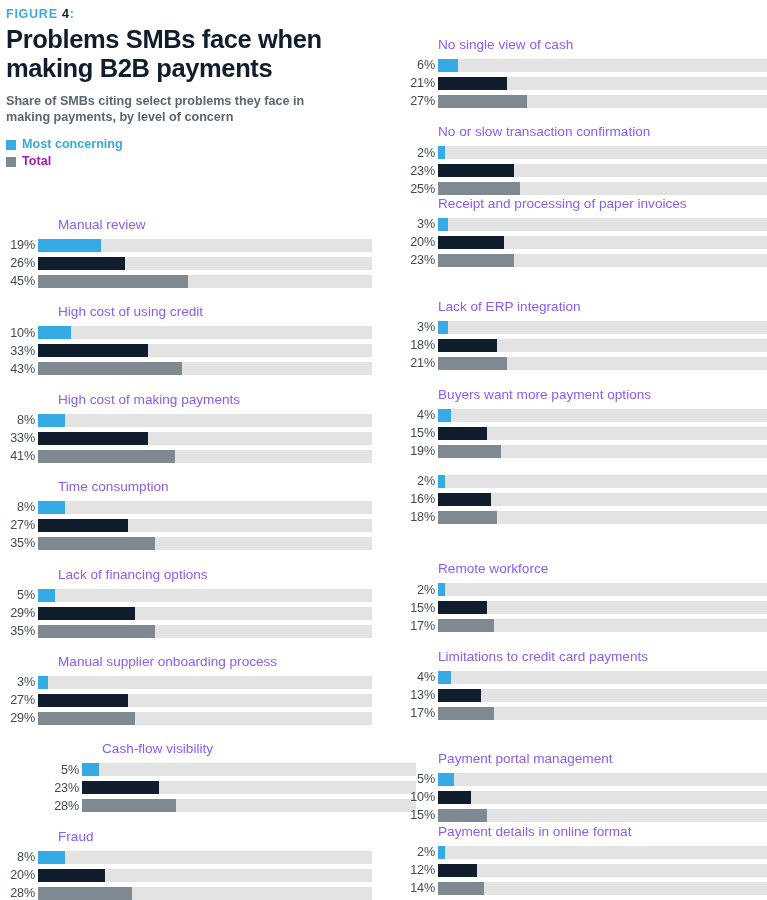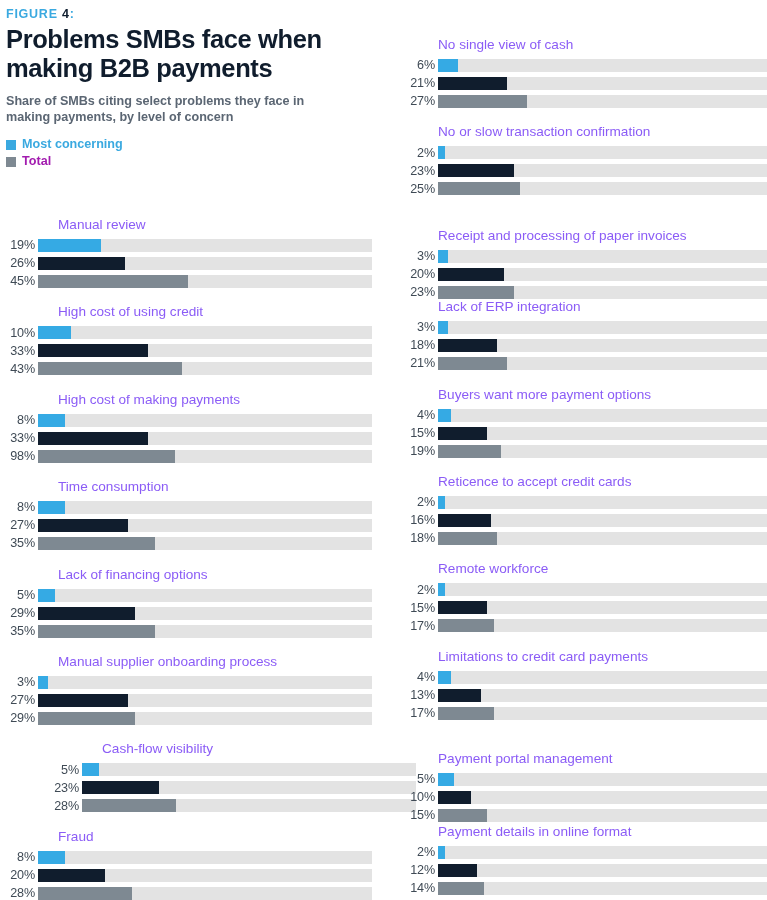--- a/index.html
+++ b/index.html
@@ -218,21 +218,21 @@
             <div class="bar-fill" style="width: 8%;"></div>
           </div>
         </div>
         <div class="bar-row series-conc">
           <span class="bar-label">33%</span>
           <div class="bar-track">
             <div class="bar-fill" style="width: 33%;"></div>
           </div>
         </div>
         <div class="bar-row series-total">
-          <span class="bar-label">98%</span>
+          <span class="bar-label">41%</span>
           <div class="bar-track">
             <div class="bar-fill" style="width: 41%;"></div>
           </div>
         </div>
       </div>
       <div class="group" style="top: 480.2px;">
         <div class="group-title">Time consumption</div>
         <div class="bar-row series-most">
           <span class="bar-label">8%</span>
           <div class="bar-track">
@@ -374,21 +374,21 @@
             <div class="bar-fill" style="width: 23%;"></div>
           </div>
         </div>
         <div class="bar-row series-total">
           <span class="bar-label">25%</span>
           <div class="bar-track">
             <div class="bar-fill" style="width: 25%;"></div>
           </div>
         </div>
       </div>
-      <div class="group" style="top: 229px;">
+      <div class="group" style="top: 197px;">
         <div class="group-title">Receipt and processing of paper invoices</div>
         <div class="bar-row series-most">
           <span class="bar-label">3%</span>
           <div class="bar-track">
             <div class="bar-fill" style="width: 3%;"></div>
           </div>
         </div>
         <div class="bar-row series-conc">
           <span class="bar-label">20%</span>
           <div class="bar-track">
@@ -438,21 +438,20 @@
           </div>
         </div>
         <div class="bar-row series-total">
           <span class="bar-label">19%</span>
           <div class="bar-track">
             <div class="bar-fill" style="width: 19%;"></div>
           </div>
         </div>
       </div>
       <div class="group" style="top: 475px;">
-        <div class="group-title">Reticence to accept credit cards</div>
         <div class="bar-row series-most">
           <span class="bar-label">2%</span>
           <div class="bar-track">
             <div class="bar-fill" style="width: 2%;"></div>
           </div>
         </div>
         <div class="bar-row series-conc">
           <span class="bar-label">16%</span>
           <div class="bar-track">
             <div class="bar-fill" style="width: 16%;"></div>

